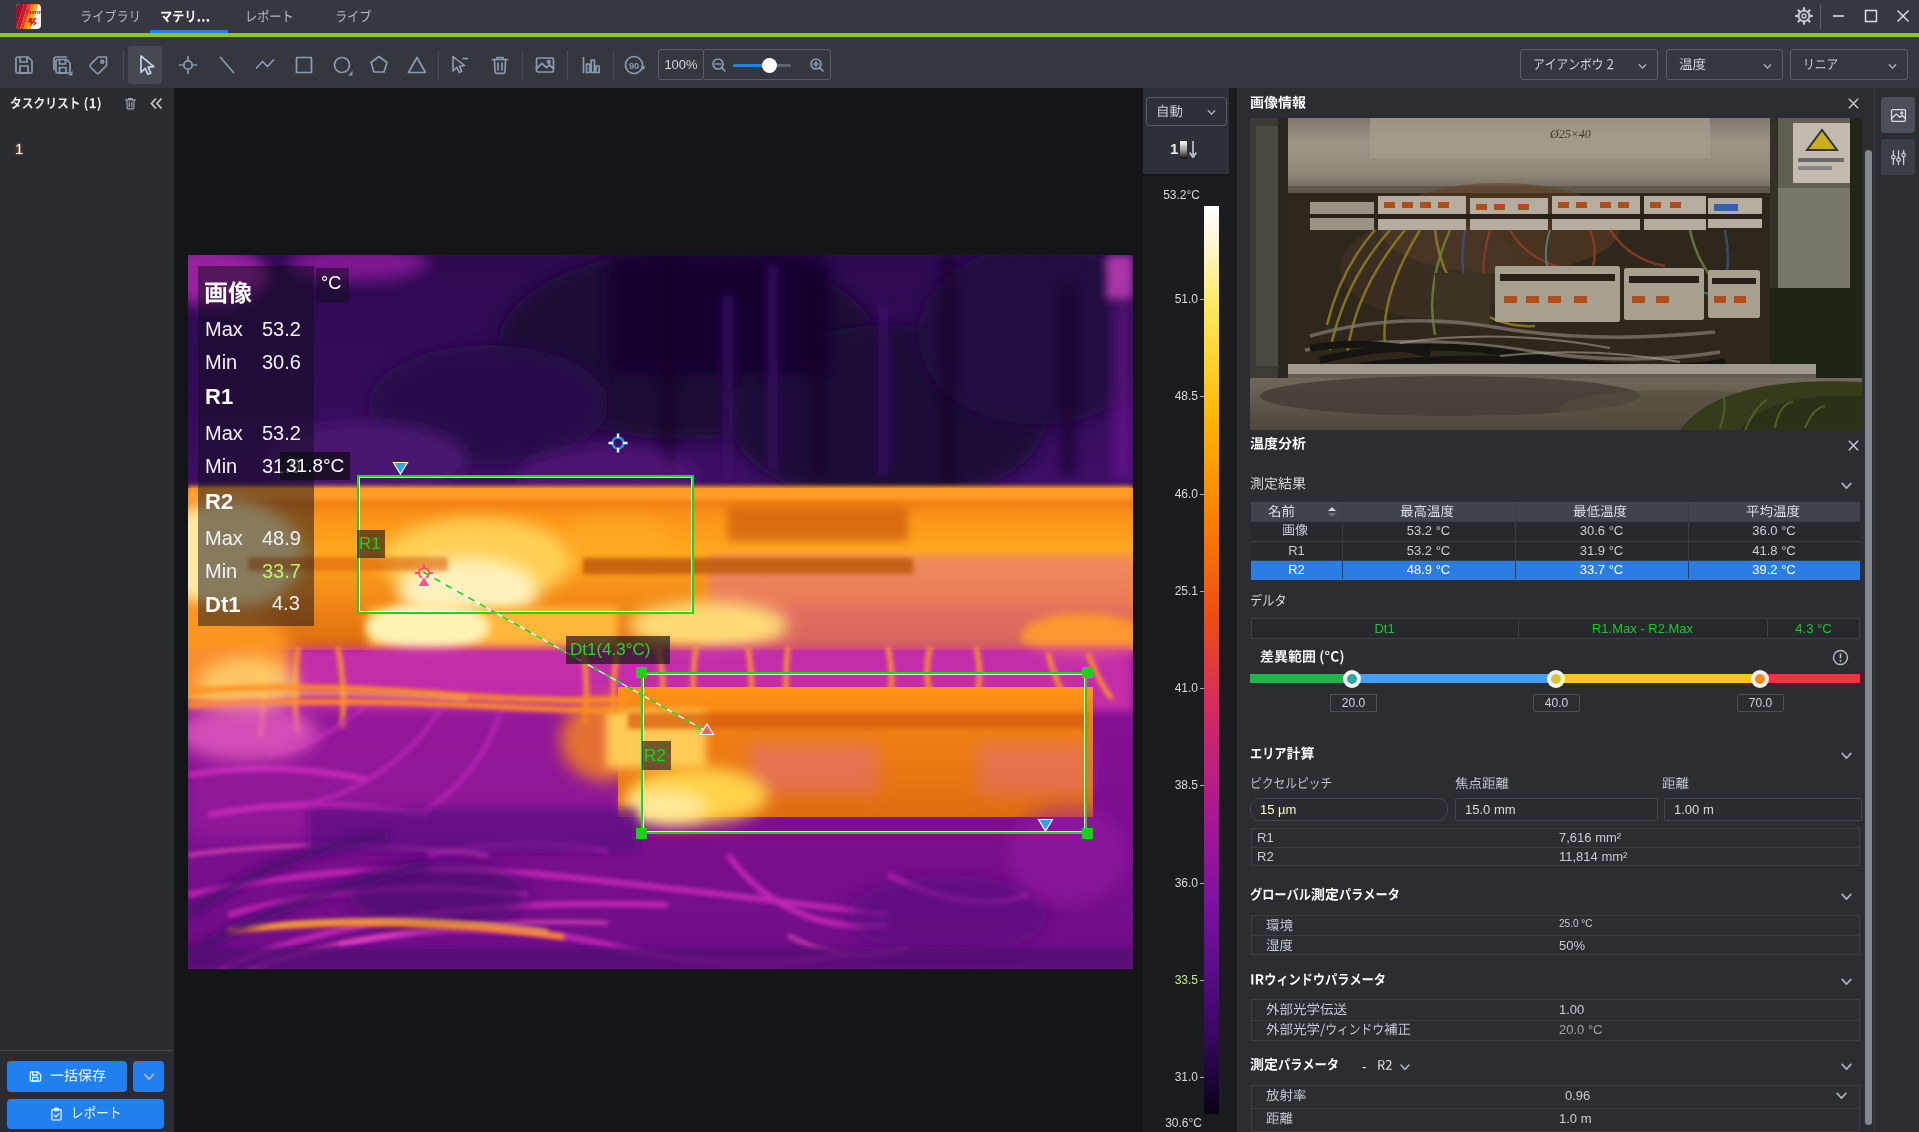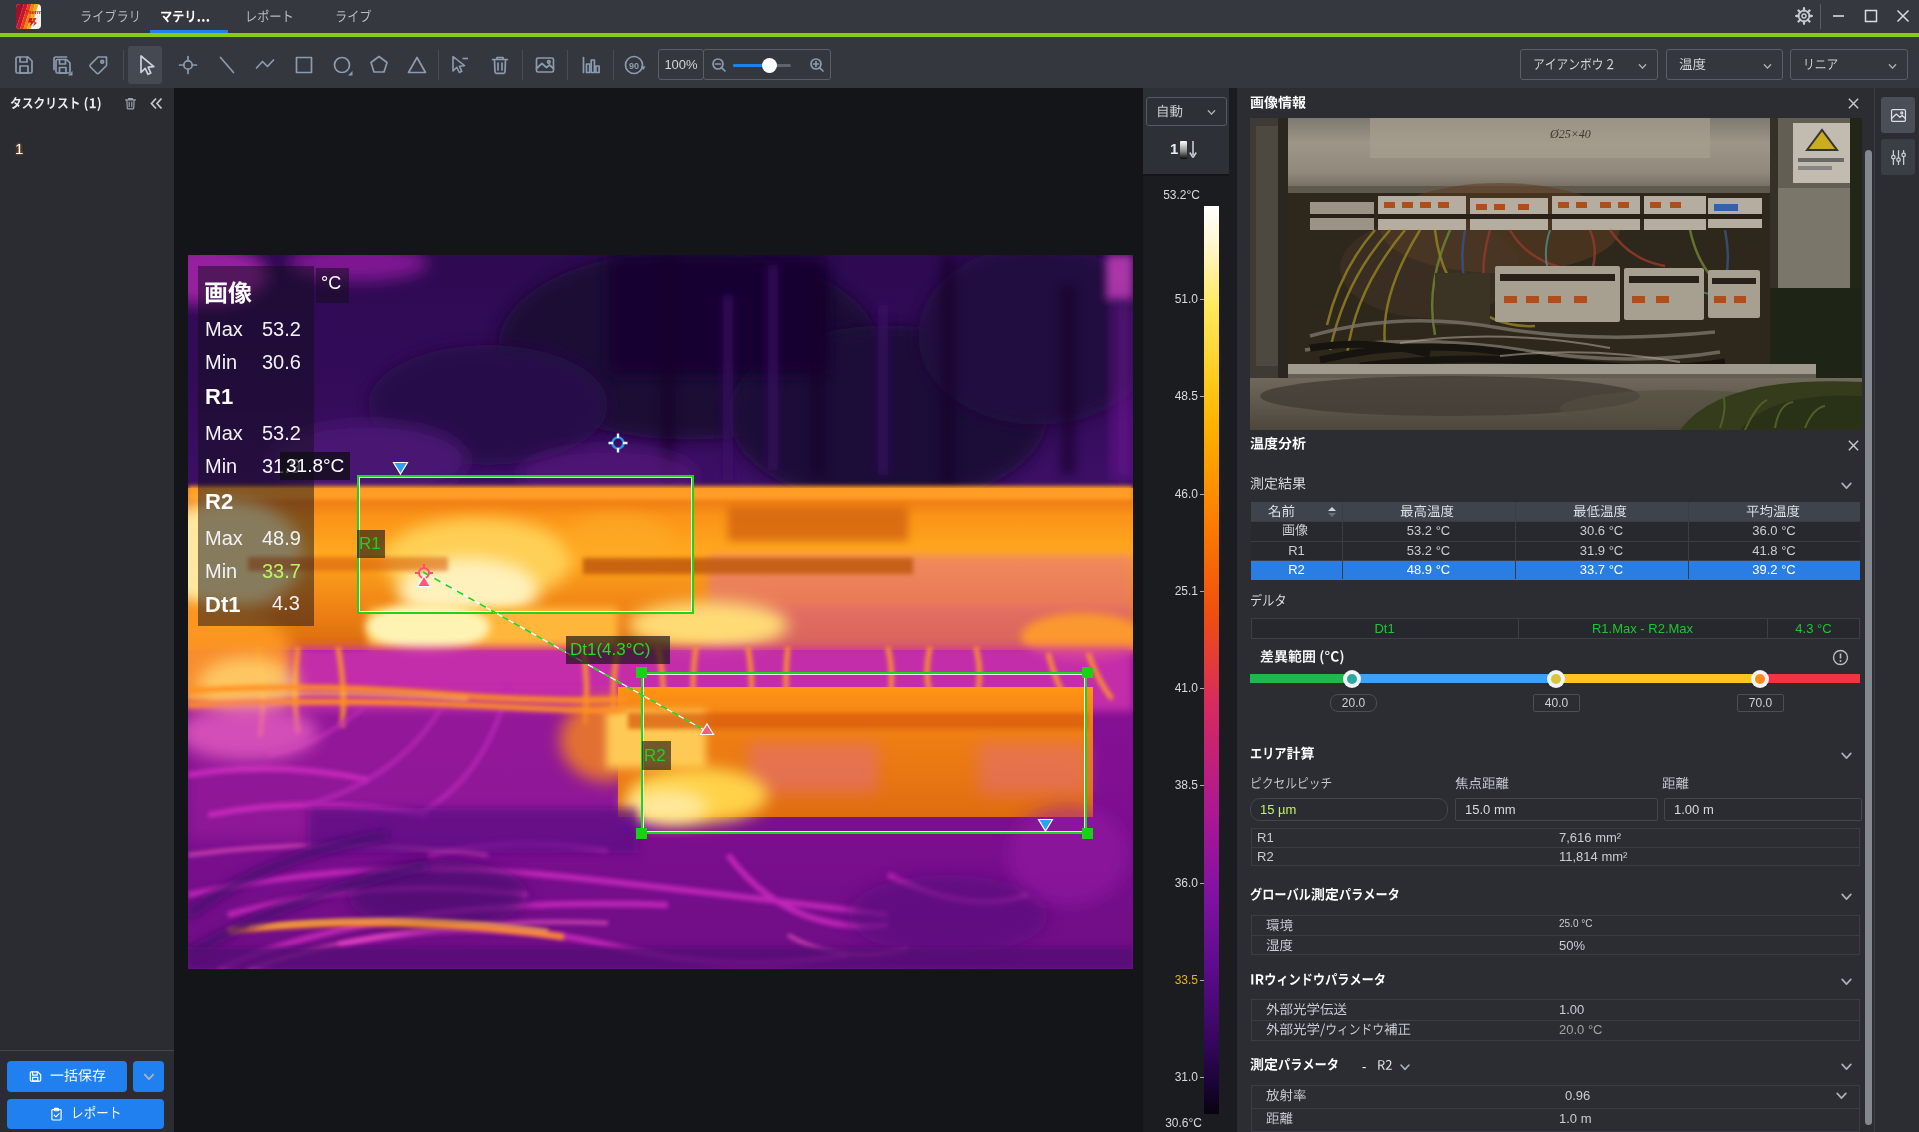--- a/index.html
+++ b/index.html
@@ -489,21 +489,21 @@
 <div class="abs" style="left:28px;top:399px;width:27px;color:#d6d9dd;font-size:12px;text-align:right">46.0</div>
 <div class="abs" style="left:57px;top:406px;width:4px;height:1px;background:#a8acb2"></div>
 <div class="abs" style="left:28px;top:496px;width:27px;color:#d6d9dd;font-size:12px;text-align:right">25.1</div>
 <div class="abs" style="left:57px;top:503px;width:4px;height:1px;background:#a8acb2"></div>
 <div class="abs" style="left:28px;top:593px;width:27px;color:#d6d9dd;font-size:12px;text-align:right">41.0</div>
 <div class="abs" style="left:57px;top:600px;width:4px;height:1px;background:#a8acb2"></div>
 <div class="abs" style="left:28px;top:690px;width:27px;color:#d6d9dd;font-size:12px;text-align:right">38.5</div>
 <div class="abs" style="left:57px;top:697px;width:4px;height:1px;background:#a8acb2"></div>
 <div class="abs" style="left:28px;top:788px;width:27px;color:#d6d9dd;font-size:12px;text-align:right">36.0</div>
 <div class="abs" style="left:57px;top:795px;width:4px;height:1px;background:#a8acb2"></div>
-<div class="abs" style="left:28px;top:885px;width:27px;color:#eab308;font-size:12px;text-align:right">33.5</div>
+<div class="abs" style="left:28px;top:885px;width:27px;color:#bef264;font-size:12px;text-align:right">33.5</div>
 <div class="abs" style="left:57px;top:892px;width:4px;height:1px;background:#a8acb2"></div>
 <div class="abs" style="left:28px;top:982px;width:27px;color:#d6d9dd;font-size:12px;text-align:right">31.0</div>
 <div class="abs" style="left:57px;top:989px;width:4px;height:1px;background:#a8acb2"></div>
 <div class="abs" style="right:35px;top:1028px;color:#d6d9dd;font-size:12px">30.6°C</div>
 </div>
 <div id="rightpanel">
     <div class="abs" style="left:13px;top:7px"><svg width="57" height="18" viewBox="0 -12.6 57 18" style="overflow:visible">
         <path d="M11.3 -8.6V-1.2H2.8V-8.6H1.1V1.3H2.8V0.4H11.3V1.2H12.9V-8.6ZM3.7 -8.4V-2.0H10.3V-8.4H7.8V-9.5H13.3V-11.1H0.7V-9.5H6.1V-8.4ZM5.0 -4.5H6.2V-3.3H5.0ZM7.7 -4.5H8.9V-3.3H7.7ZM5.0 -7.0H6.2V-5.8H5.0ZM7.7 -7.0H8.9V-5.8H7.7Z M20.9 -9.8H23.0C22.8 -9.5 22.6 -9.3 22.4 -9.1H20.2C20.5 -9.3 20.7 -9.6 20.9 -9.8ZM26.4 -5.5C26.1 -5.1 25.6 -4.6 25.1 -4.2C24.9 -4.7 24.8 -5.2 24.6 -5.7H27.1V-9.1H24.2C24.6 -9.5 24.9 -10.0 25.1 -10.4L24.1 -11.1L23.9 -11.0H21.7L22.0 -11.6L20.4 -11.9C19.9 -10.8 19.0 -9.6 17.6 -8.7C17.9 -8.5 18.4 -8.2 18.6 -7.9V-5.7H20.8C19.9 -5.2 18.9 -4.9 17.9 -4.6C18.2 -4.3 18.6 -3.8 18.8 -3.5C19.5 -3.7 20.3 -4.1 21.0 -4.5L21.4 -4.1C20.4 -3.5 19.1 -2.9 18.0 -2.6C18.3 -2.3 18.6 -1.8 18.8 -1.5C19.8 -1.9 21.0 -2.6 22.0 -3.3C22.1 -3.1 22.2 -3.0 22.2 -2.8C21.1 -1.8 19.3 -0.9 17.8 -0.4C18.1 -0.1 18.5 0.4 18.6 0.8C19.2 0.5 19.8 0.2 20.5 -0.1C20.7 0.3 20.8 0.9 20.8 1.2C21.2 1.3 21.5 1.3 21.8 1.3C22.4 1.2 22.8 1.1 23.3 0.7C24.4 -0.2 24.4 -3.2 22.1 -5.2C22.4 -5.3 22.7 -5.5 22.9 -5.7H23.2C23.8 -2.9 24.8 -0.6 26.7 0.7C26.9 0.3 27.4 -0.3 27.8 -0.6C26.9 -1.1 26.2 -2.0 25.6 -3.0C26.2 -3.4 27.0 -3.9 27.6 -4.5ZM20.2 -7.9H22.0V-6.9H20.2ZM23.5 -7.9H25.5V-6.9H23.5ZM22.5 -1.4C22.5 -1.0 22.4 -0.6 22.2 -0.4C22.0 -0.2 21.8 -0.1 21.5 -0.1C21.2 -0.1 20.9 -0.1 20.6 -0.2C21.2 -0.5 21.9 -1.0 22.5 -1.4ZM16.9 -11.9C16.3 -9.8 15.3 -7.8 14.2 -6.5C14.4 -6.0 14.8 -5.0 15.0 -4.6C15.3 -5.0 15.5 -5.4 15.8 -5.8V1.2H17.4V-8.7C17.8 -9.6 18.2 -10.5 18.5 -11.4Z M28.8 -9.1C28.7 -8.0 28.5 -6.4 28.2 -5.4L29.5 -5.0C29.8 -6.1 30.0 -7.8 30.0 -9.0ZM34.8 -2.6H39.0V-2.0H34.8ZM34.8 -3.8V-4.5H39.0V-3.8ZM30.0 -11.9V1.2H31.5V-9.0C31.8 -8.4 32.0 -7.8 32.1 -7.4L33.2 -8.0L33.1 -8.1H36.0V-7.5H32.3V-6.3H41.6V-7.5H37.7V-8.1H40.7V-9.2H37.7V-9.7H41.1V-10.9H37.7V-11.9H36.0V-10.9H32.7V-9.7H36.0V-9.2H33.1V-8.1C33.0 -8.6 32.6 -9.4 32.3 -10.0L31.5 -9.6V-11.9ZM33.2 -5.7V1.3H34.8V-0.8H39.0V-0.4C39.0 -0.2 38.9 -0.2 38.8 -0.2C38.6 -0.2 37.9 -0.1 37.3 -0.2C37.5 0.2 37.7 0.8 37.8 1.2C38.8 1.3 39.5 1.2 39.9 1.0C40.5 0.8 40.6 0.4 40.6 -0.4V-5.7Z M49.1 -11.3V1.2H50.6V0.4C50.9 0.7 51.2 1.0 51.4 1.3C52.0 0.9 52.5 0.4 52.9 -0.2C53.4 0.4 54.0 0.9 54.7 1.3C54.9 0.9 55.4 0.3 55.8 -0.1C55.0 -0.4 54.4 -1.0 53.8 -1.6C54.5 -2.9 55.0 -4.5 55.3 -6.2L54.3 -6.5L54.0 -6.5H50.6V-9.8H53.4V-8.7C53.4 -8.5 53.3 -8.5 53.1 -8.5C52.9 -8.5 52.1 -8.5 51.5 -8.5C51.6 -8.1 51.9 -7.5 51.9 -7.1C53.0 -7.1 53.7 -7.1 54.2 -7.3C54.8 -7.5 55.0 -7.9 55.0 -8.7V-11.3ZM51.8 -5.2H53.5C53.4 -4.4 53.1 -3.7 52.8 -3.0C52.4 -3.7 52.1 -4.4 51.8 -5.2ZM50.6 -4.5C51.0 -3.5 51.4 -2.4 52.0 -1.5C51.6 -1.0 51.1 -0.5 50.6 -0.1ZM43.3 -6.7C43.5 -6.3 43.7 -5.7 43.8 -5.2H42.7V-3.8H44.9V-2.8H42.8V-1.3H44.9V1.2H46.5V-1.3H48.5V-2.8H46.5V-3.8H48.6V-5.2H47.6L48.2 -6.7L47.7 -6.9H48.8V-8.3H46.5V-9.3H48.3V-10.7H46.5V-11.9H44.9V-10.7H42.9V-9.3H44.9V-8.3H42.4V-6.9H43.9ZM46.8 -6.9C46.6 -6.4 46.4 -5.8 46.3 -5.4L46.7 -5.2H44.7L45.1 -5.4C45.1 -5.8 44.9 -6.4 44.6 -6.9Z" fill="#ffffff"></path>
       </svg></div>
     <svg class="abs" style="left:610px;top:9px" width="13" height="13" viewBox="0 0 14 14">
@@ -716,39 +716,39 @@
     <div class="abs" style="left:319px;top:586px;width:204px;height:9px;background:#ffc51f"></div>
     <div class="abs" style="left:523px;top:586px;width:100px;height:9px;background:#f5333f"></div>
     <div class="abs" style="left:13px;top:586px;width:5px;height:9px;border-radius:5px 0 0 5px;background:#1fb94b"></div>
     <div class="abs" style="left:618px;top:586px;width:5px;height:9px;border-radius:0 5px 5px 0;background:#f5333f"></div>
     <div class="abs" style="left:106px;top:582px;width:18px;height:18px;background:#f2f3f5;border-radius:50%"></div>
     <div class="abs" style="left:110px;top:586px;width:10px;height:10px;background:#2aa9a0;border-radius:50%"></div>
     <div class="abs" style="left:310px;top:582px;width:18px;height:18px;background:#f2f3f5;border-radius:50%"></div>
     <div class="abs" style="left:314px;top:586px;width:10px;height:10px;background:#d8c53a;border-radius:50%"></div>
     <div class="abs" style="left:514px;top:582px;width:18px;height:18px;background:#f2f3f5;border-radius:50%"></div>
     <div class="abs" style="left:518px;top:586px;width:10px;height:10px;background:#ff8c1a;border-radius:50%"></div>
-    <div class="abs" style="left:93px;top:606px;width:47px;height:18px;border:1px solid #4a4e55;border-radius:8px;color:#ced2d8;font-size:12px;text-align:center;line-height:17px">20.0</div>
+    <div class="abs" style="left:93px;top:606px;width:47px;height:18px;border:1px solid #4a4e55;border-radius:0;color:#ced2d8;font-size:12px;text-align:center;line-height:17px">20.0</div>
     <div class="abs" style="left:296px;top:606px;width:47px;height:18px;border:1px solid #4a4e55;border-radius:2px;color:#ced2d8;font-size:12px;text-align:center;line-height:17px">40.0</div>
     <div class="abs" style="left:500px;top:606px;width:47px;height:18px;border:1px solid #4a4e55;border-radius:2px;color:#ced2d8;font-size:12px;text-align:center;line-height:17px">70.0</div>
     <div class="abs" style="left:13px;top:658px"><svg width="66" height="18" viewBox="0 -12.6 66 18" style="overflow:visible">
         <path d="M0.9 -2.3V-0.3C1.3 -0.3 1.7 -0.4 2.1 -0.4H10.1C10.4 -0.4 10.9 -0.3 11.3 -0.3V-2.3C11.0 -2.3 10.6 -2.2 10.1 -2.2H6.9V-7.9H9.5C9.8 -7.9 10.3 -7.9 10.6 -7.9V-9.8C10.3 -9.7 9.8 -9.7 9.5 -9.7H2.9C2.5 -9.7 2.0 -9.7 1.7 -9.8V-7.9C2.0 -7.9 2.5 -7.9 2.9 -7.9H5.2V-2.2H2.1C1.7 -2.2 1.3 -2.2 0.9 -2.3Z M22.0 -10.9H20.1C20.2 -10.5 20.2 -10.0 20.2 -9.5C20.2 -8.8 20.2 -7.5 20.2 -6.8C20.2 -4.6 20.0 -3.6 19.2 -2.5C18.5 -1.6 17.5 -1.1 16.3 -0.8L17.5 0.8C18.4 0.5 19.7 -0.2 20.5 -1.2C21.4 -2.4 21.9 -3.7 21.9 -6.7C21.9 -7.4 21.9 -8.7 21.9 -9.5C21.9 -10.0 21.9 -10.5 22.0 -10.9ZM16.3 -10.8H14.6C14.6 -10.4 14.6 -9.9 14.6 -9.7C14.6 -9.1 14.6 -5.8 14.6 -5.0C14.6 -4.5 14.6 -4.0 14.5 -3.7H16.3C16.3 -4.0 16.3 -4.6 16.3 -4.9C16.3 -5.7 16.3 -9.1 16.3 -9.7C16.3 -10.1 16.3 -10.4 16.3 -10.8Z M36.0 -9.5 35.0 -10.5C34.8 -10.4 34.1 -10.4 33.8 -10.4C33.1 -10.4 28.0 -10.4 27.2 -10.4C26.7 -10.4 26.2 -10.4 25.7 -10.5V-8.6C26.3 -8.6 26.7 -8.7 27.2 -8.7C28.0 -8.7 32.8 -8.7 33.6 -8.7C33.3 -8.0 32.3 -6.8 31.3 -6.1L32.6 -4.9C33.8 -5.9 34.9 -7.7 35.5 -8.8C35.6 -9.0 35.9 -9.3 36.0 -9.5ZM31.0 -7.6H29.3C29.3 -7.1 29.3 -6.8 29.3 -6.3C29.3 -4.0 29.0 -2.5 27.5 -1.3C27.1 -0.9 26.6 -0.7 26.2 -0.5L27.6 0.8C31.0 -1.3 31.0 -4.1 31.0 -7.6Z M37.6 -7.6V-6.3H42.2V-7.6ZM37.7 -11.5V-10.2H42.2V-11.5ZM37.6 -5.7V-4.4H42.2V-5.7ZM37.0 -9.6V-8.2H42.7V-9.6ZM45.6 -11.8V-7.2H42.7V-5.5H45.6V1.3H47.3V-5.5H50.2V-7.2H47.3V-11.8ZM37.6 -3.8V1.1H39.1V0.5H42.1V-3.8ZM39.1 -2.4H40.6V-0.8H39.1Z M54.5 -6.2H60.8V-5.7H54.5ZM54.5 -4.7H60.8V-4.2H54.5ZM54.5 -7.6H60.8V-7.1H54.5ZM58.7 -12.0C58.4 -11.2 57.9 -10.5 57.3 -9.9V-11.0H54.2L54.5 -11.6L53.0 -12.0C52.5 -10.9 51.7 -9.9 50.8 -9.2C51.2 -9.0 51.9 -8.6 52.2 -8.3C52.6 -8.7 53.0 -9.1 53.4 -9.7H53.7C53.9 -9.3 54.1 -8.9 54.2 -8.6H52.8V-3.2H54.6V-2.4H51.2V-1.0H54.0C53.6 -0.6 52.8 -0.2 51.4 0.0C51.8 0.3 52.2 0.9 52.4 1.3C54.7 0.7 55.6 -0.1 56.0 -1.0H59.2V1.2H60.9V-1.0H63.9V-2.4H60.9V-3.2H62.5V-8.6H61.3L62.2 -9.0C62.1 -9.2 62.0 -9.4 61.8 -9.7H63.9V-11.0H60.0C60.1 -11.2 60.2 -11.4 60.3 -11.6ZM59.2 -2.4H56.3V-3.2H59.2ZM57.9 -8.6H54.8L55.8 -9.0C55.7 -9.2 55.6 -9.4 55.4 -9.7H57.1C57.0 -9.5 56.8 -9.4 56.7 -9.3C57.0 -9.1 57.5 -8.8 57.9 -8.6ZM58.3 -8.6C58.6 -8.9 58.9 -9.3 59.2 -9.7H59.9C60.2 -9.3 60.5 -8.9 60.7 -8.6Z" fill="#ffffff"></path>
       </svg></div>
     <svg class="abs" style="left:603px;top:661px" width="13" height="13" viewBox="0 0 12 12">
       <path class="chev" d="M2 4 L6 8.4 L10 4"></path>
     </svg>
     <div class="abs" style="left:13px;top:688px"><svg width="83" height="18" viewBox="0 -12.2 83 18" style="overflow:visible">
         <path d="M8.9 -9.4C8.9 -9.9 9.3 -10.3 9.7 -10.3C10.1 -10.3 10.5 -9.9 10.5 -9.4C10.5 -8.9 10.1 -8.5 9.7 -8.5C9.3 -8.5 8.9 -8.9 8.9 -9.4ZM8.4 -9.4C8.4 -8.6 9.0 -7.9 9.7 -7.9C10.4 -7.9 11.0 -8.6 11.0 -9.4C11.0 -10.2 10.4 -10.9 9.7 -10.9C9.0 -10.9 8.4 -10.2 8.4 -9.4ZM3.3 -10.1H2.2C2.2 -9.8 2.3 -9.4 2.3 -9.0C2.3 -8.3 2.3 -2.9 2.3 -1.6C2.3 -0.5 2.8 -0.0 3.7 0.1C4.1 0.2 4.9 0.3 5.5 0.3C6.8 0.3 8.6 0.2 9.6 0.0V-1.2C8.6 -0.9 6.8 -0.8 5.6 -0.8C5.0 -0.8 4.4 -0.8 4.0 -0.9C3.5 -1.0 3.2 -1.2 3.2 -1.9V-4.9C4.7 -5.3 6.7 -6.0 8.0 -6.6C8.4 -6.8 8.8 -7.0 9.1 -7.2L8.7 -8.2C8.4 -8.0 8.0 -7.8 7.7 -7.6C6.5 -7.0 4.6 -6.4 3.2 -6.0V-9.0C3.2 -9.4 3.2 -9.8 3.3 -10.1Z M18.1 -10.5 17.0 -10.9C16.9 -10.5 16.7 -10.1 16.6 -9.8C16.1 -8.6 14.9 -6.7 12.9 -5.3L13.7 -4.6C15.0 -5.5 16.0 -6.8 16.7 -7.9H20.7C20.4 -6.7 19.7 -4.9 18.8 -3.7C17.7 -2.2 16.3 -1.0 14.1 -0.3L15.0 0.6C17.2 -0.3 18.6 -1.6 19.6 -3.1C20.7 -4.5 21.4 -6.4 21.7 -7.7C21.8 -7.9 21.9 -8.2 22.0 -8.4L21.2 -9.0C21.0 -8.9 20.8 -8.9 20.4 -8.9H17.2L17.5 -9.4C17.6 -9.7 17.9 -10.1 18.1 -10.5Z M33.9 -7.8 33.2 -8.4C33.1 -8.3 32.8 -8.2 32.6 -8.1C32.1 -8.0 30.0 -7.5 28.0 -7.1V-9.2C28.0 -9.6 28.1 -10.0 28.1 -10.4H27.0C27.1 -10.0 27.1 -9.6 27.1 -9.2V-6.9C25.8 -6.6 24.7 -6.4 24.2 -6.3L24.4 -5.2L27.1 -5.8V-1.7C27.1 -0.4 27.5 0.2 29.7 0.2C31.1 0.2 32.3 0.1 33.4 -0.0L33.4 -1.2C32.2 -0.9 31.1 -0.8 29.7 -0.8C28.3 -0.8 28.0 -1.1 28.0 -2.0V-6.0L32.5 -7.1C32.1 -6.3 31.3 -4.8 30.4 -3.9L31.2 -3.3C32.1 -4.4 33.1 -6.1 33.6 -7.2C33.7 -7.4 33.8 -7.6 33.9 -7.8Z M41.4 -0.3 42.0 0.3C42.1 0.2 42.2 0.1 42.4 0.0C43.8 -0.8 45.4 -2.2 46.4 -3.7L45.9 -4.7C45.0 -3.1 43.5 -1.9 42.4 -1.3C42.4 -1.8 42.4 -8.3 42.4 -9.1C42.4 -9.6 42.5 -10.0 42.5 -10.1H41.4C41.4 -10.0 41.5 -9.6 41.5 -9.1C41.5 -8.3 41.5 -1.7 41.5 -1.0C41.5 -0.8 41.4 -0.5 41.4 -0.3ZM36.0 -0.4 36.9 0.3C37.9 -0.6 38.6 -1.9 39.0 -3.4C39.3 -4.7 39.3 -7.6 39.3 -9.1C39.3 -9.5 39.4 -9.9 39.4 -10.1H38.3C38.4 -9.8 38.4 -9.5 38.4 -9.1C38.4 -7.6 38.4 -4.9 38.1 -3.7C37.7 -2.4 37.0 -1.2 36.0 -0.4Z M55.9 -9.4C55.9 -9.9 56.2 -10.3 56.7 -10.3C57.1 -10.3 57.4 -9.9 57.4 -9.4C57.4 -8.9 57.1 -8.5 56.7 -8.5C56.2 -8.5 55.9 -8.9 55.9 -9.4ZM55.4 -9.4C55.4 -8.6 55.9 -7.9 56.7 -7.9C57.4 -7.9 58.0 -8.6 58.0 -9.4C58.0 -10.2 57.4 -10.9 56.7 -10.9C55.9 -10.9 55.4 -10.2 55.4 -9.4ZM50.3 -10.1H49.2C49.2 -9.8 49.2 -9.4 49.2 -9.0C49.2 -8.3 49.2 -2.9 49.2 -1.6C49.2 -0.5 49.7 -0.0 50.6 0.1C51.1 0.2 51.8 0.3 52.5 0.3C53.8 0.3 55.6 0.2 56.6 0.0V-1.2C55.6 -0.9 53.8 -0.8 52.6 -0.8C52.0 -0.8 51.4 -0.8 51.0 -0.9C50.4 -1.0 50.2 -1.2 50.2 -1.9V-4.9C51.7 -5.3 53.7 -6.0 55.0 -6.6C55.4 -6.8 55.8 -7.0 56.1 -7.2L55.7 -8.2C55.4 -8.0 55.0 -7.8 54.7 -7.6C53.4 -7.0 51.6 -6.4 50.2 -6.0V-9.0C50.2 -9.4 50.2 -9.8 50.3 -10.1Z M64.4 -7.8 63.5 -7.4C63.8 -6.8 64.3 -5.1 64.5 -4.5L65.3 -4.9C65.2 -5.5 64.6 -7.2 64.4 -7.8ZM68.6 -7.0 67.6 -7.4C67.5 -5.7 66.9 -3.9 66.0 -2.8C65.1 -1.4 63.6 -0.4 62.2 0.1L63.0 1.0C64.3 0.4 65.7 -0.6 66.8 -2.2C67.7 -3.4 68.2 -4.9 68.5 -6.3C68.5 -6.5 68.6 -6.7 68.6 -7.0ZM61.7 -7.1 60.8 -6.7C61.0 -6.2 61.7 -4.4 61.8 -3.7L62.7 -4.0C62.5 -4.8 61.9 -6.5 61.7 -7.1Z M71.5 -6.2V-5.0C71.8 -5.1 72.2 -5.1 72.6 -5.1H76.0C75.9 -2.7 74.9 -1.2 73.1 -0.2L74.0 0.6C76.0 -0.8 76.9 -2.6 77.0 -5.1H80.3C80.6 -5.1 80.9 -5.1 81.2 -5.0V-6.2C80.9 -6.1 80.5 -6.1 80.3 -6.1H77.0V-8.7C77.9 -8.9 78.8 -9.1 79.4 -9.2C79.5 -9.3 79.8 -9.4 80.0 -9.4L79.4 -10.4C78.8 -10.1 77.4 -9.8 76.4 -9.6C75.1 -9.4 73.3 -9.3 72.4 -9.4L72.7 -8.4C73.6 -8.4 74.9 -8.4 76.1 -8.6V-6.1H72.5C72.2 -6.1 71.8 -6.1 71.5 -6.2Z" fill="#c7ccd2"></path>
       </svg></div>
     <div class="abs" style="left:218px;top:688px"><svg width="55" height="18" viewBox="0 -12.2 55 18" style="overflow:visible">
         <path d="M4.7 -1.5C4.8 -0.7 4.9 0.3 4.9 1.0L5.9 0.8C5.9 0.2 5.8 -0.8 5.6 -1.6ZM7.4 -1.5C7.8 -0.7 8.1 0.3 8.2 1.0L9.2 0.8C9.1 0.1 8.7 -0.9 8.4 -1.7ZM10.2 -1.6C10.8 -0.8 11.6 0.4 11.9 1.1L12.9 0.7C12.6 0.0 11.8 -1.1 11.1 -1.9ZM2.3 -1.9C2.0 -0.9 1.4 0.1 0.7 0.7L1.6 1.1C2.3 0.5 2.9 -0.6 3.3 -1.6ZM3.5 -8.6H6.8V-7.4H3.5V-8.6ZM7.8 -11.3C7.6 -10.8 7.2 -10.1 6.9 -9.5H4.1C4.4 -10.0 4.7 -10.5 4.9 -11.0L3.8 -11.4C3.1 -9.6 1.8 -7.9 0.4 -6.8C0.6 -6.6 1.1 -6.3 1.3 -6.0C1.7 -6.4 2.1 -6.8 2.5 -7.3V-2.4H12.7V-3.3H7.8V-4.5H11.5V-5.4H7.8V-6.6H11.5V-7.4H7.8V-8.6H12.3V-9.5H8.0C8.3 -9.9 8.6 -10.5 8.9 -11.0ZM6.8 -6.6V-5.4H3.5V-6.6ZM6.8 -4.5V-3.3H3.5V-4.5Z M16.7 -6.3H23.8V-3.9H16.7ZM18.1 -1.7C18.3 -0.9 18.4 0.3 18.4 1.0L19.4 0.8C19.4 0.2 19.3 -0.9 19.0 -1.8ZM20.9 -1.7C21.3 -0.9 21.7 0.3 21.8 0.9L22.8 0.7C22.7 0.0 22.2 -1.1 21.8 -1.9ZM23.6 -1.8C24.3 -1.0 25.1 0.2 25.4 1.0L26.3 0.6C26.0 -0.2 25.2 -1.3 24.5 -2.2ZM15.9 -2.1C15.5 -1.1 14.8 0.0 14.1 0.6L15.0 1.1C15.7 0.4 16.4 -0.8 16.8 -1.8ZM15.7 -7.2V-2.9H24.8V-7.2H20.7V-9.0H25.8V-9.9H20.7V-11.3H19.6V-7.2Z M29.1 -9.9H31.7V-7.5H29.1ZM33.7 -10.8V1.1H34.7V0.4H40.0V-0.5H34.7V-2.8H39.2V-7.6H34.7V-9.9H39.8V-10.8ZM34.7 -6.7H38.2V-3.8H34.7ZM27.5 -0.6 27.6 0.4C29.1 0.1 31.2 -0.4 33.2 -0.9L33.1 -1.8L31.0 -1.3V-3.8H33.0V-4.7H31.0V-6.6H32.7V-10.8H28.2V-6.6H30.1V-1.1L29.1 -0.9V-5.3H28.2V-0.7Z M43.8 -11.3V-10.2H41.1V-9.3H47.6V-10.2H44.8V-11.3ZM51.5 -11.2C51.3 -10.5 51.0 -9.5 50.7 -8.8H49.2C49.5 -9.5 49.8 -10.3 50.0 -11.1L49.1 -11.3C48.6 -9.5 47.9 -7.6 47.0 -6.3V-8.8H46.2V-5.8H42.5V-8.8H41.7V-5.0H43.8L43.7 -4.1H41.4V1.1H42.2V-3.3H43.6C43.5 -2.7 43.3 -2.1 43.2 -1.6L42.5 -1.5L42.6 -0.8L45.4 -1.0C45.5 -0.8 45.6 -0.6 45.6 -0.4L46.2 -0.6C46.1 -1.2 45.8 -2.1 45.4 -2.8L44.8 -2.6C44.9 -2.3 45.1 -2.0 45.2 -1.7L44.0 -1.6C44.1 -2.1 44.3 -2.7 44.4 -3.3H46.5V0.1C46.5 0.2 46.4 0.3 46.3 0.3C46.1 0.3 45.6 0.3 45.0 0.3C45.1 0.5 45.2 0.8 45.3 1.1C46.1 1.1 46.6 1.1 46.9 0.9C47.2 0.8 47.3 0.5 47.3 0.1V-4.1H44.5L44.7 -5.0H47.0V-6.1C47.2 -6.0 47.5 -5.7 47.6 -5.6C47.8 -5.9 48.0 -6.2 48.2 -6.5V1.1H49.2V0.4H53.5V-0.6H51.6V-2.4H53.2V-3.3H51.6V-5.2H53.2V-6.0H51.6V-7.8H53.4V-8.8H51.6C51.9 -9.4 52.2 -10.2 52.4 -11.0ZM44.9 -9.0C44.8 -8.6 44.6 -8.3 44.3 -7.9C44.0 -8.2 43.6 -8.4 43.3 -8.6L42.8 -8.1C43.2 -7.9 43.6 -7.7 43.9 -7.4C43.6 -7.0 43.1 -6.6 42.7 -6.3C42.9 -6.2 43.1 -6.0 43.3 -5.8C43.7 -6.2 44.1 -6.6 44.5 -7.0C44.9 -6.7 45.2 -6.4 45.5 -6.2L45.9 -6.7C45.7 -7.0 45.3 -7.2 44.9 -7.5C45.2 -8.0 45.4 -8.4 45.6 -8.8ZM49.2 -5.2H50.7V-3.3H49.2ZM49.2 -6.0V-7.8H50.7V-6.0ZM49.2 -2.4H50.7V-0.6H49.2Z" fill="#c7ccd2"></path>
       </svg></div>
     <div class="abs" style="left:425px;top:688px"><svg width="28" height="18" viewBox="0 -12.2 28 18" style="overflow:visible">
         <path d="M2.1 -9.9H4.7V-7.5H2.1ZM6.7 -10.8V1.1H7.7V0.4H13.0V-0.5H7.7V-2.8H12.2V-7.6H7.7V-9.9H12.8V-10.8ZM7.7 -6.7H11.2V-3.8H7.7ZM0.5 -0.6 0.6 0.4C2.1 0.1 4.2 -0.4 6.2 -0.9L6.1 -1.8L4.0 -1.3V-3.8H6.0V-4.7H4.0V-6.6H5.7V-10.8H1.2V-6.6H3.1V-1.1L2.1 -0.9V-5.3H1.2V-0.7Z M16.8 -11.3V-10.2H14.1V-9.3H20.6V-10.2H17.8V-11.3ZM24.5 -11.2C24.3 -10.5 24.0 -9.5 23.7 -8.8H22.2C22.5 -9.5 22.8 -10.3 23.0 -11.1L22.1 -11.3C21.6 -9.5 20.9 -7.6 20.0 -6.3V-8.8H19.2V-5.8H15.5V-8.8H14.7V-5.0H16.8L16.7 -4.1H14.4V1.1H15.2V-3.3H16.6C16.5 -2.7 16.3 -2.1 16.2 -1.6L15.5 -1.5L15.6 -0.8L18.4 -1.0C18.5 -0.8 18.6 -0.6 18.6 -0.4L19.2 -0.6C19.1 -1.2 18.8 -2.1 18.4 -2.8L17.8 -2.6C17.9 -2.3 18.1 -2.0 18.2 -1.7L17.0 -1.6C17.1 -2.1 17.3 -2.7 17.4 -3.3H19.5V0.1C19.5 0.2 19.4 0.3 19.3 0.3C19.1 0.3 18.6 0.3 18.0 0.3C18.1 0.5 18.2 0.8 18.3 1.1C19.1 1.1 19.6 1.1 19.9 0.9C20.2 0.8 20.3 0.5 20.3 0.1V-4.1H17.6L17.7 -5.0H20.0V-6.1C20.2 -6.0 20.5 -5.7 20.6 -5.6C20.8 -5.9 21.0 -6.2 21.2 -6.5V1.1H22.2V0.4H26.5V-0.6H24.6V-2.4H26.2V-3.3H24.6V-5.2H26.2V-6.0H24.6V-7.8H26.4V-8.8H24.6C24.9 -9.4 25.2 -10.2 25.4 -11.0ZM17.9 -9.0C17.8 -8.6 17.6 -8.3 17.3 -7.9C17.0 -8.2 16.6 -8.4 16.3 -8.6L15.8 -8.1C16.2 -7.9 16.6 -7.7 16.9 -7.4C16.6 -7.0 16.1 -6.6 15.7 -6.3C15.9 -6.2 16.1 -6.0 16.3 -5.8C16.7 -6.2 17.1 -6.6 17.5 -7.0C17.9 -6.7 18.2 -6.4 18.5 -6.2L18.9 -6.7C18.7 -7.0 18.3 -7.2 17.9 -7.5C18.2 -8.0 18.4 -8.4 18.6 -8.8ZM22.2 -5.2H23.7V-3.3H22.2ZM22.2 -6.0V-7.8H23.7V-6.0ZM22.2 -2.4H23.7V-0.6H22.2Z" fill="#c7ccd2"></path>
       </svg></div>
-    <div class="abs" style="left:13px;top:710px;width:198px;height:23px;background:#2a2c32;border:1px solid #42464e;border-radius:10px;color:#bef264;font-size:13px;line-height:21px;padding-left:9px">15 µm</div>
+    <div class="abs" style="left:13px;top:710px;width:198px;height:23px;background:#2a2c32;border:1px solid #42464e;border-radius:10px;color:#fef9c3;font-size:13px;line-height:21px;padding-left:9px">15 µm</div>
     <div class="abs" style="left:218px;top:710px;width:203px;height:23px;background:#2a2c32;border:1px solid #42464e;border-radius:2px;color:#d6d9de;font-size:13px;line-height:21px;padding-left:9px">15.0 mm</div>
     <div class="abs" style="left:427px;top:710px;width:198px;height:23px;background:#2a2c32;border:1px solid #42464e;border-radius:2px;color:#d6d9de;font-size:13px;line-height:21px;padding-left:9px">1.00 m</div>
     <div class="abs" style="left:14px;top:740px;width:609px;height:38px;border:1px solid #3a3d44;border-top:none"></div>
     <div class="abs" style="left:14px;top:740px;width:609px;height:1px;background:#3a3d44"></div>
     <div class="abs" style="left:14px;top:759px;width:609px;height:1px;background:#3a3d44"></div>
     <div class="abs" style="left:20px;top:742px;color:#c9cdd3;font-size:13px">R1</div>
     <div class="abs" style="left:322px;top:742px;color:#c9cdd3;font-size:13px">7,616 mm²</div>
     <div class="abs" style="left:20px;top:761px;color:#c9cdd3;font-size:13px">R2</div>
     <div class="abs" style="left:322px;top:761px;color:#c9cdd3;font-size:13px">11,814 mm²</div>
     <div class="abs" style="left:13px;top:799px"><svg width="151" height="18" viewBox="0 -12.6 151 18" style="overflow:visible">

